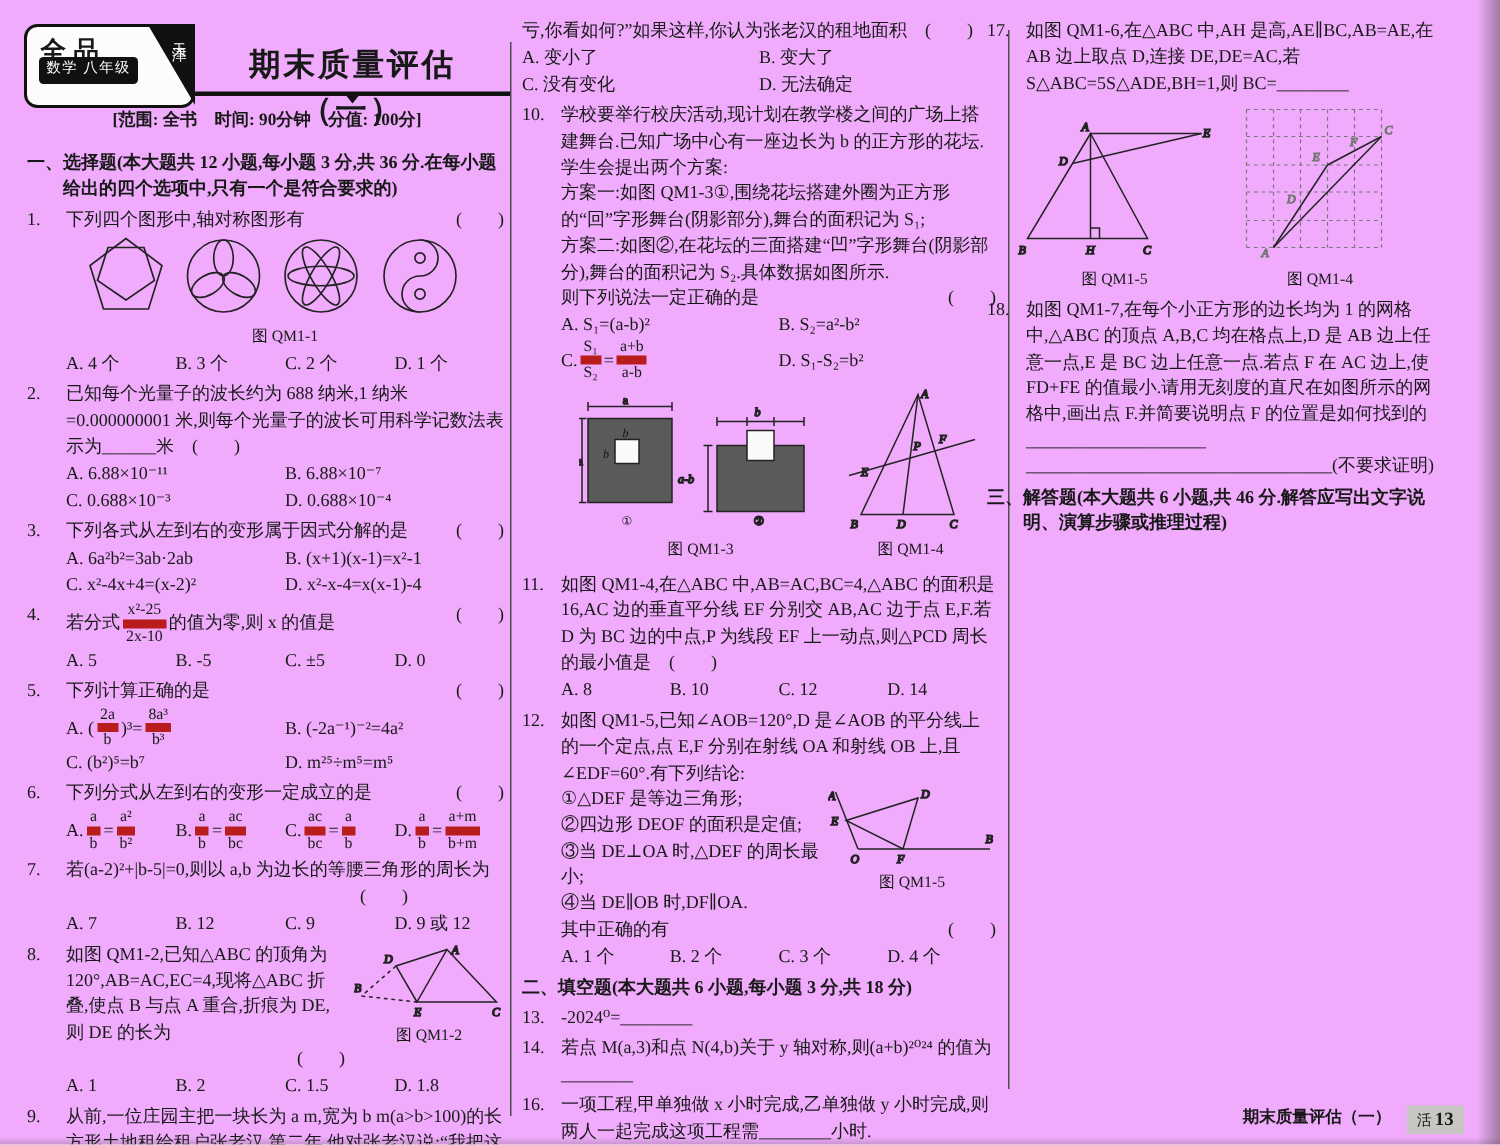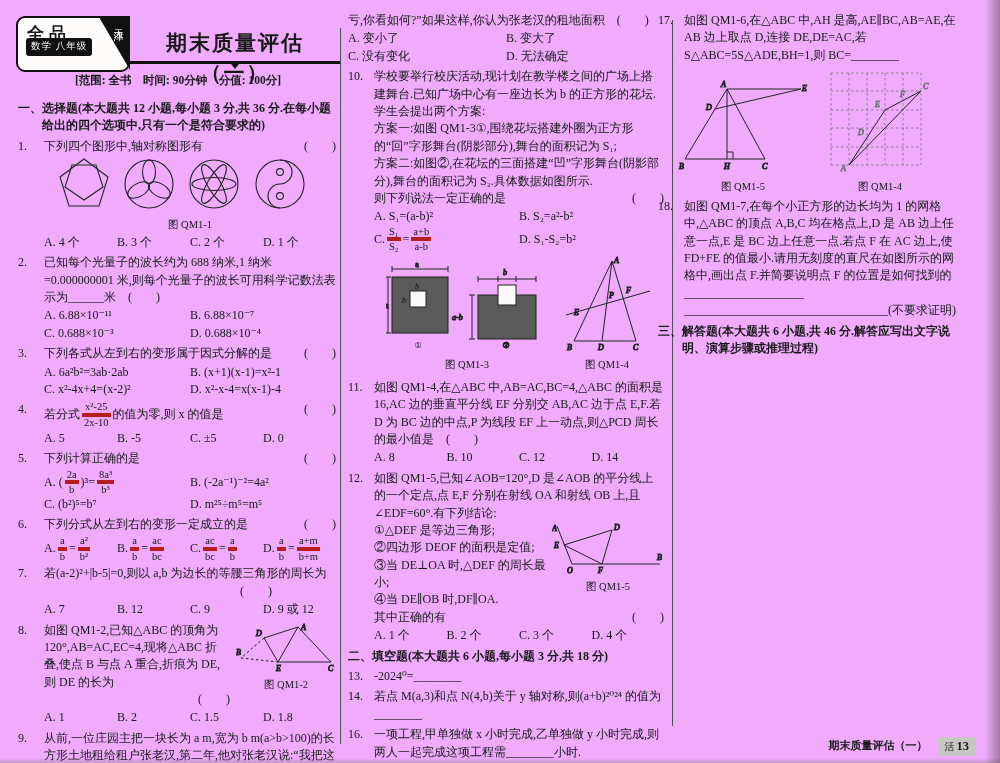--- a/index.html
+++ b/index.html
@@ -36,21 +36,21 @@
   .sechead{font-weight:bold;padding-left:2em;text-indent:-2em;margin:2px 0 3px;}
   .q{display:flex;align-items:flex-start;margin-bottom:3px;}
   .qno{flex:0 0 26px;}
   .qbody{flex:1;min-width:0;}
   .qt{margin:0;}
   .paren{float:right;}
   .opts{display:flex;flex-wrap:wrap;margin-top:1px;}
   .o4{width:25%;} .o2{width:50%;}
   .fr{display:inline-flex;flex-direction:column;text-align:center;vertical-align:middle;
       line-height:1.12;font-size:10.5px;margin:0 2px;}
-  .fr .fn{border-bottom:4px solid #b91c1c;padding:0 2px;}
+  .fr .fn{border-bottom:6px solid #b91c1c;padding:0 2px;}
   .fr .fd{padding:0 2px;}
   .fopts .o4,.fopts .o2{display:inline-flex;align-items:center;}
   .figc{text-align:center;margin:1px 0;}
   .figcap{text-align:center;font-size:10.5px;margin:0 0 2px;}
   .fright{float:right;margin:0 0 2px 6px;text-align:center;}
   .parenline{margin:0;text-align:right;padding-right:64px;}
   .clr{clear:both;}
   .figrow{display:flex;justify-content:center;align-items:flex-end;gap:14px;margin:2px 0;}
   .figbox{text-align:center;}
   svg text{font-size:8px;font-style:italic;fill:#111;font-family:"Liberation Serif",serif;}

